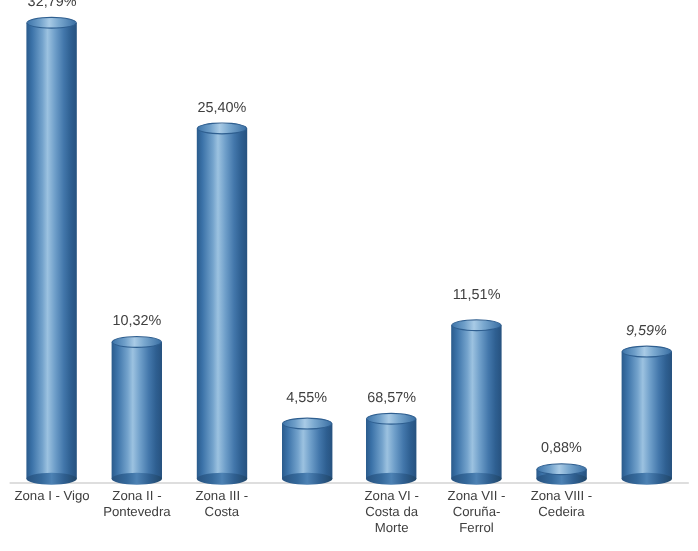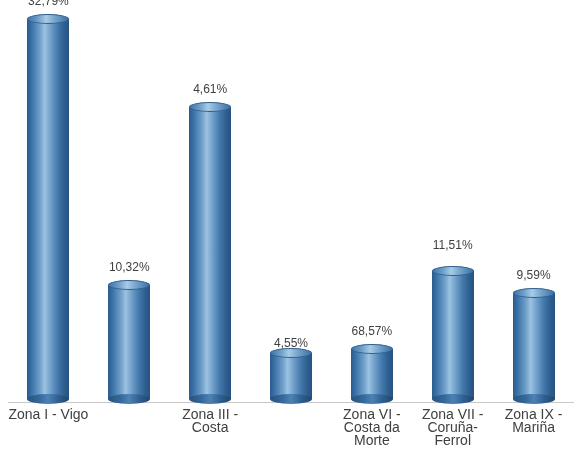--- a/index.html
+++ b/index.html
@@ -119,21 +119,21 @@
     font-size: 12px;
     color: #404040;
     white-space: nowrap;
   }
   .cat-label {
     position: absolute;
     top: 4px;
     left: -4px;
     right: -4px;
     text-align: center;
-    font-size: 14px;
+    font-size: 11px;
     line-height: 13px;
     color: #404040;
   }
 </style>
 </head>
 <body>
 
 <div id="chart-root">
 
   <div id="plot-area"></div>
@@ -157,46 +157,50 @@
 
     <div class="bar-slot">
       <div class="bar-wrap" style="height:396px; bottom:52px;">
         <div class="cyl" style="height:124px;">
           <div class="body"></div>
           <div class="bottom-cap"></div>
           <div class="top-cap"></div>
         </div>
       </div>
       <div class="value-label" style="bottom:182px;">10,32%</div>
+      <div class="cat-label">
+        <div>Zona II -</div>
+        <div>Pontevedra</div>
+      </div>
     </div>
 
     <div class="bar-slot">
       <div class="bar-wrap" style="height:396px; bottom:52px;">
         <div class="cyl" style="height:302px;">
           <div class="body"></div>
           <div class="bottom-cap"></div>
           <div class="top-cap"></div>
         </div>
       </div>
-      <div class="value-label" style="bottom:360px;">4,61%</div>
+      <div class="value-label" style="bottom:360px;">25,40%</div>
       <div class="cat-label">
         <div>Zona III -</div>
         <div>Costa</div>
       </div>
     </div>
 
     <div class="bar-slot">
       <div class="bar-wrap" style="height:396px; bottom:52px;">
         <div class="cyl" style="height:56px;">
           <div class="body"></div>
           <div class="bottom-cap"></div>
           <div class="top-cap"></div>
         </div>
       </div>
-      <div class="value-label" style="bottom:106px;margin-top:44px;">4,55%</div>
+      <div class="value-label" style="bottom:118px;margin-top:44px;">4,55%</div>
     </div>
 
 
     <div class="bar-slot">
       <div class="bar-wrap" style="height:396px; bottom:52px;">
         <div class="cyl" style="height:60px;">
           <div class="body"></div>
           <div class="bottom-cap"></div>
           <div class="top-cap"></div>
         </div>
@@ -218,30 +222,40 @@
         </div>
       </div>
       <div class="value-label" style="bottom:204px;">11,51%</div>
       <div class="cat-label">
         <div>Zona VII -</div>
         <div>Coruña-</div>
         <div>Ferrol</div>
       </div>
     </div>
 
+    <div class="bar-slot">
+      <div class="bar-wrap" style="height:396px; bottom:52px;">
+        <div class="cyl" style="height:18px;">
+          <div class="body"></div>
+          <div class="bottom-cap"></div>
+          <div class="top-cap"></div>
+        </div>
+      </div>
+      <div class="value-label" style="bottom:76px;">0,88%</div>
+      <div class="cat-label">
+        <div>Zona VIII -</div>
+        <div>Cedeira</div>
+      </div>
+    </div>
 
     <div class="bar-slot">
       <div class="bar-wrap" style="height:396px; bottom:52px;">
         <div class="cyl" style="height:116px;">
           <div class="body"></div>
           <div class="bottom-cap"></div>
           <div class="top-cap"></div>
         </div>
       </div>
-      <div class="value-label" style="bottom:174px;">9,59%</div>
-      <div class="cat-label">
-        <div>Zona IX -</div>
-        <div>Mariña</div>
-      </div>
+      <div class="value-label" style="bottom:174px;font-style:italic;">9,59%</div>
     </div>
 
   </div>
 </div>
 
 </body></html>

